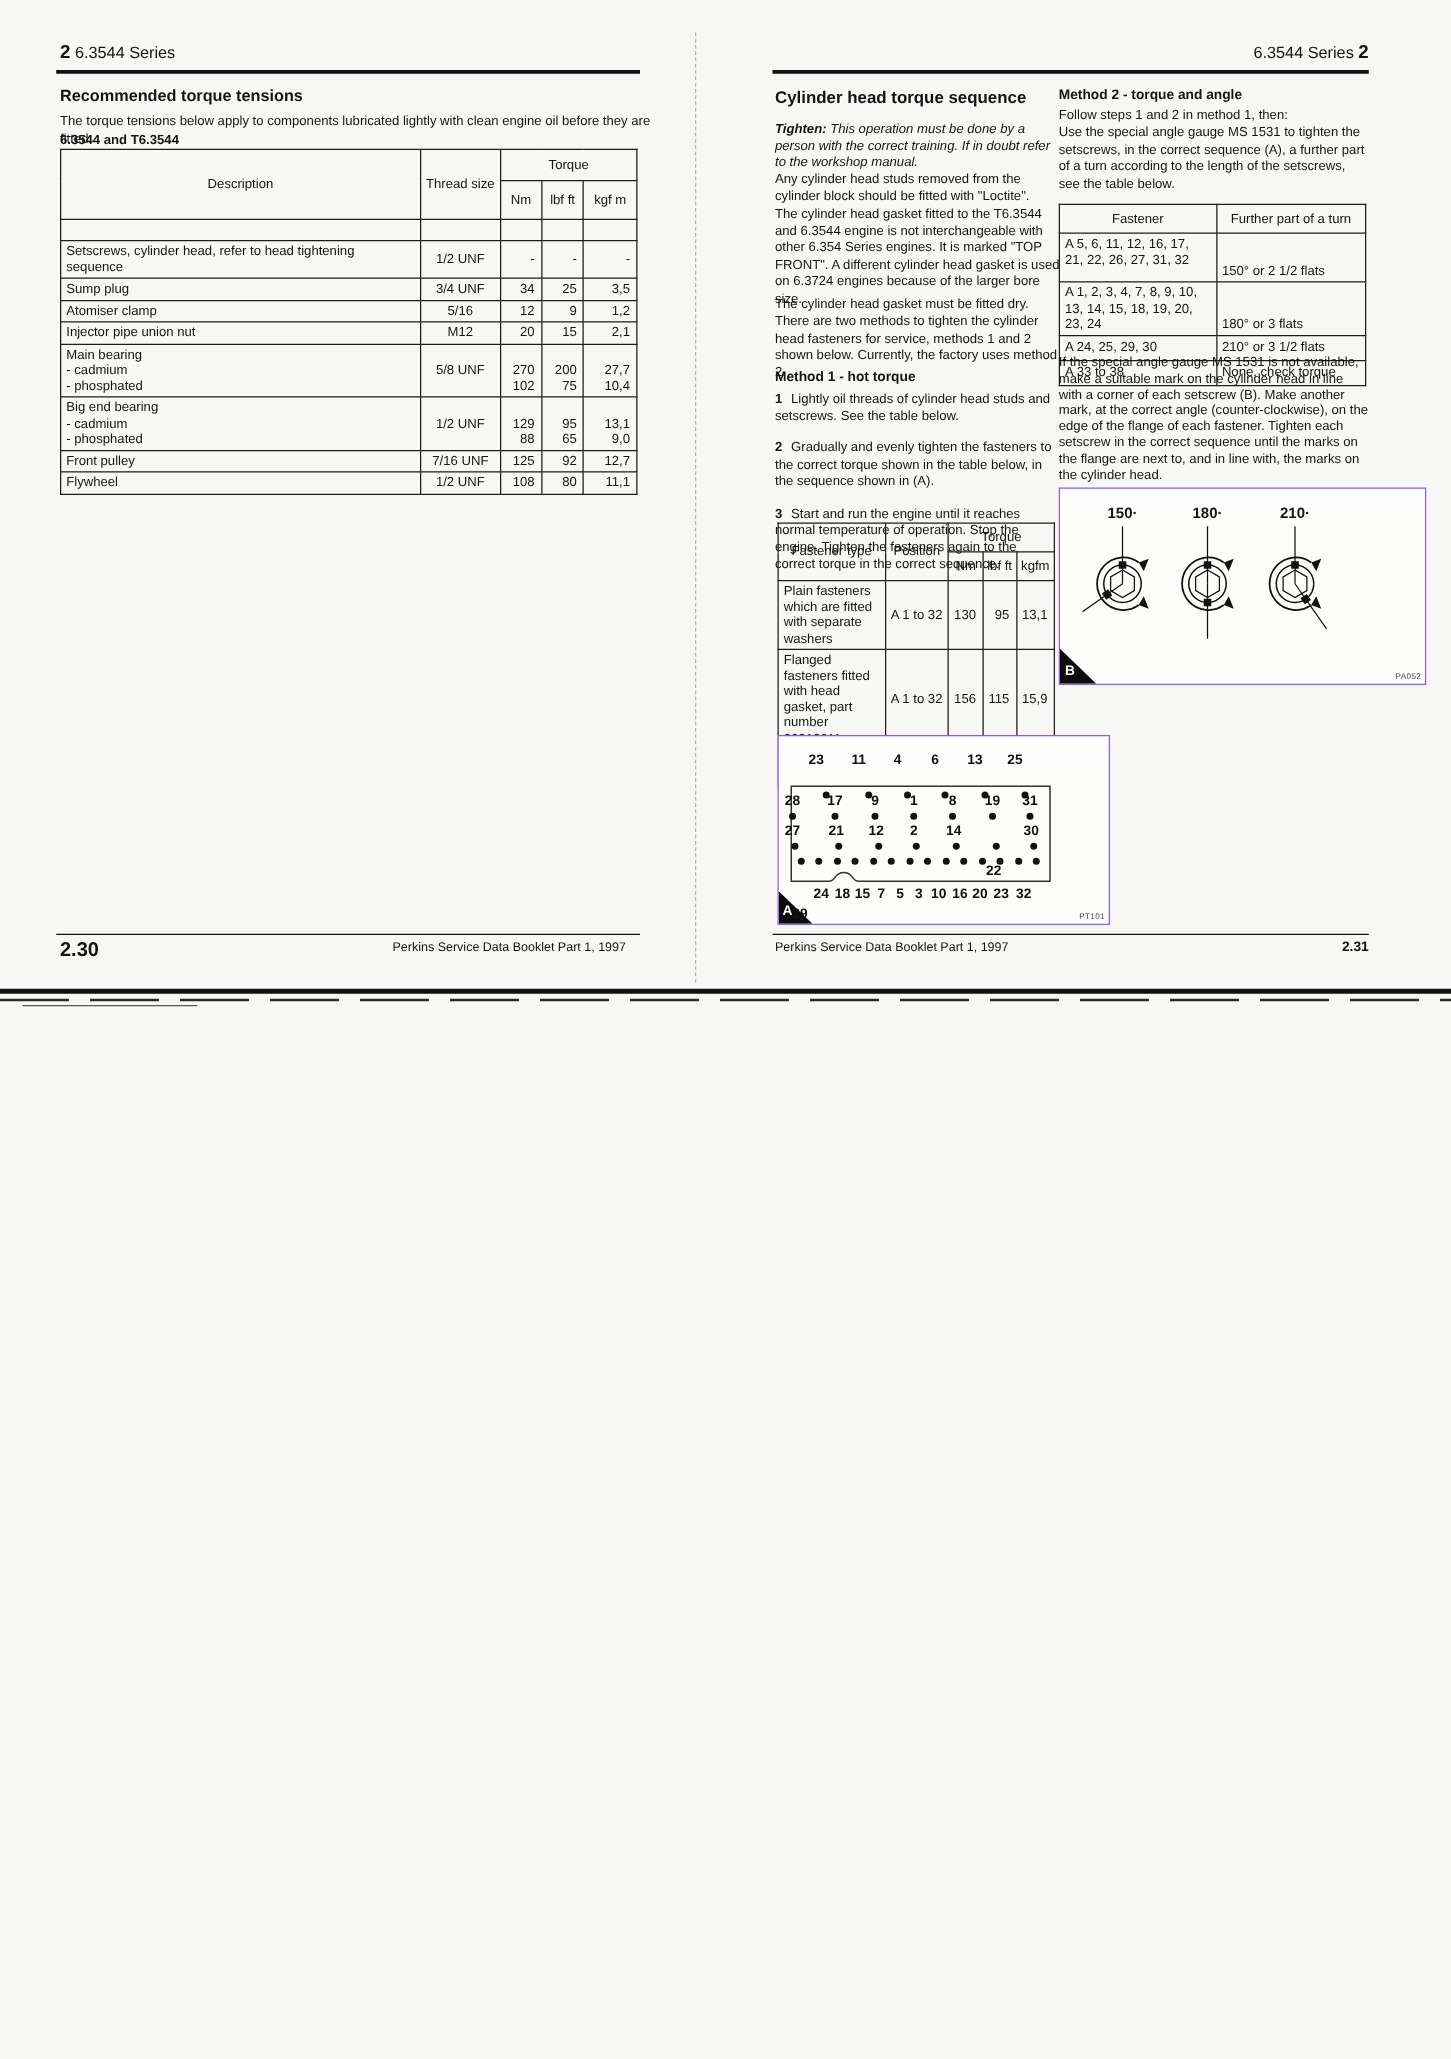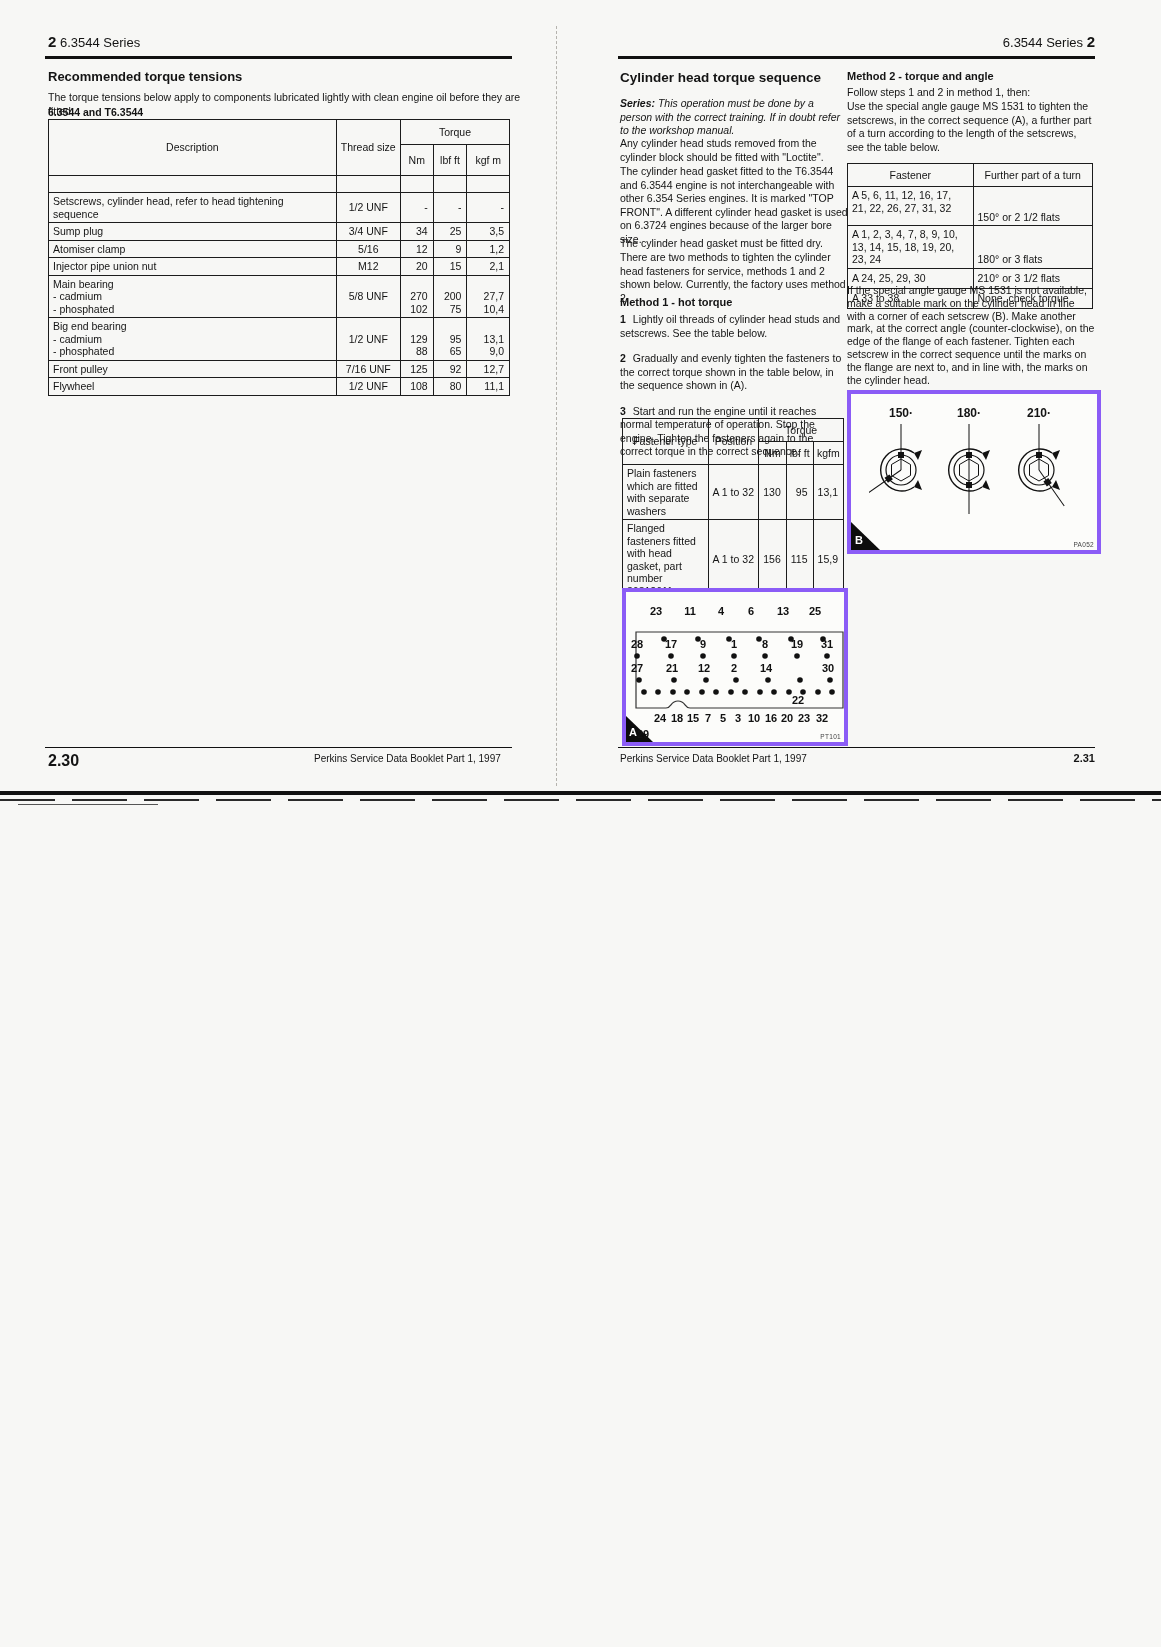--- a/index.html
+++ b/index.html
@@ -15,21 +15,21 @@
   td,th{border:1px solid #1c1c1c;font-size:10.5px;line-height:12.5px;padding:2px 4px;
         font-weight:normal;text-align:left;vertical-align:middle;}
   .pre{white-space:pre-line;}
   .num{text-align:right;padding-right:5px;}
   .ctr{text-align:center;}
   .hdr{text-align:center;vertical-align:middle;}
   .vtop{vertical-align:top;}
   .vbot{vertical-align:bottom;}
   .step{margin:0 0 12px 0;}
   .stepnum{font-weight:bold;margin-right:7px;}
-  .fig{border:4px solid #8b5cf6;background:#fcfcfa;}
+  .fig{border:1px solid #8b5cf6;background:#fcfcfa;padding-left:46px;}
   .figlabel{position:absolute;color:#fff;font-weight:bold;font-size:11px;}
   .figcode{position:absolute;font-size:6.5px;color:#444;letter-spacing:.3px;}
   .seq-num{position:absolute;width:20px;text-align:center;font-size:11px;font-weight:bold;color:#111;}
   .angle-label{position:absolute;width:44px;text-align:center;font-size:12px;font-weight:bold;}
   .band-dash{background:repeating-linear-gradient(90deg,#2a2a2a 0 55px,rgba(0,0,0,0) 55px 72px);}
 </style>
 </head>
 <body>
 
 <div class="canvas">
@@ -147,21 +147,21 @@
 
   <div class="abs" style="left:618px;top:33px;width:477px;text-align:right;font-size:13px;">
     <span>6.3544 Series</span>
     <span class="b" style="font-size:15px;">2</span>
   </div>
   <div class="abs rule" style="left:618px;top:56px;width:477px;height:3px;"></div>
 
   <div class="abs b" style="left:620px;top:70px;font-size:13.5px;">Cylinder head torque sequence</div>
 
   <div class="abs small i" style="left:620px;top:97px;width:228px;">
-    <span class="b">Series:</span><span> This operation must be done by a person with the correct training. If in doubt refer to the workshop manual.</span>
+    <span class="b">Tighten:</span><span> This operation must be done by a person with the correct training. If in doubt refer to the workshop manual.</span>
   </div>
 
   <div class="abs small" style="left:620px;top:137px;width:228px;">Any cylinder head studs removed from the cylinder block should be fitted with "Loctite".</div>
   <div class="abs small" style="left:620px;top:165px;width:228px;">The cylinder head gasket fitted to the T6.3544 and 6.3544 engine is not interchangeable with other 6.354 Series engines. It is marked "TOP FRONT". A different cylinder head gasket is used on 6.3724 engines because of the larger bore size.</div>
   <div class="abs small" style="left:620px;top:237px;width:228px;">The cylinder head gasket must be fitted dry.</div>
   <div class="abs small" style="left:620px;top:251px;width:228px;">There are two methods to tighten the cylinder head fasteners for service, methods 1 and 2 shown below. Currently, the factory uses method 2.</div>
 
   <div class="abs b" style="left:620px;top:296px;font-size:11px;">Method 1 - hot torque</div>
 
   <div class="abs small" style="left:620px;top:313px;width:228px;">

